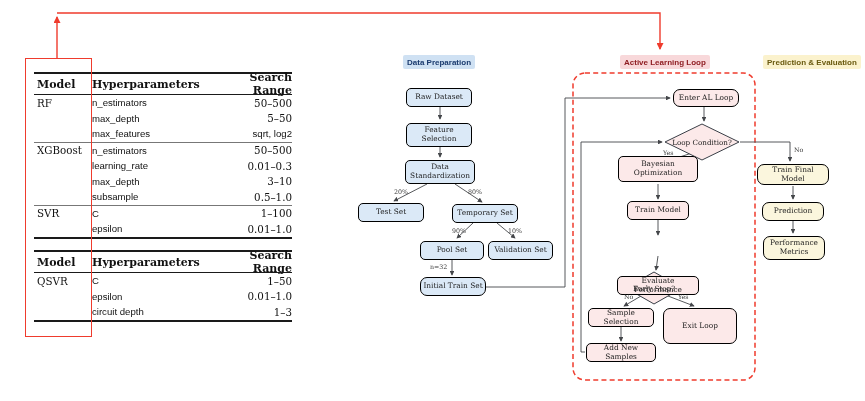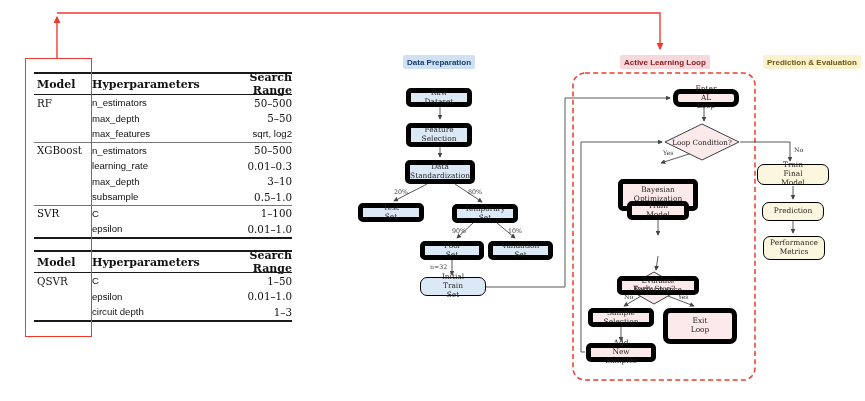--- a/index.html
+++ b/index.html
@@ -19,23 +19,23 @@
   .c1{width:58px;padding-left:3px;box-sizing:border-box;}
   .c2{width:118px;}
   .c3{flex:1;text-align:right;}
   .mono{font-family:Liberation Sans, sans-serif;font-size:9.6px;}
 
   
   #hl-rect{position:absolute;left:25px;top:58px;width:65px;height:277px;
            border:1.6px solid var(--highlight-red,#ef3b2d);z-index:3;background:transparent;}
 
   
-  .node{position:absolute;z-index:2;border:5px solid #000000;border-radius:5px;
+  .node{position:absolute;z-index:2;border:1px solid #000000;border-radius:5px;
         display:flex;align-items:center;justify-content:center;text-align:center;
-        font-size:7.4px;line-height:1.2;color:#1c1c1c;box-sizing:border-box;padding:1px 15px;}
+        font-size:7.4px;line-height:1.2;color:#1c1c1c;box-sizing:border-box;padding:1px 2px;}
   .blue{background:var(--data-prep-fill,#dbe9f7);}
   .pink{background:var(--al-loop-fill,#fce9e9);}
   .yellow{background:var(--pred-fill,#fbf6dd);}
   .thickb{border-width:1.4px;border-radius:7px;}
 
   .sec-label{position:absolute;z-index:2;font-family:"Liberation Sans",sans-serif;
              font-weight:bold;font-size:8px;padding:2.5px 4px;border-radius:2px;white-space:nowrap;}
   #lbl-dataprep{left:403px;top:55px;background:var(--data-prep-label-bg,#cfe1f3);color:var(--data-prep-label-text,#1a3a6e);}
   #lbl-alloop{left:620px;top:55px;background:var(--al-loop-label-bg,#f8d8da);color:var(--al-loop-label-text,#8f1d22);}
   #lbl-predeval{left:763px;top:55px;background:var(--pred-label-bg,#fbf2cd);color:var(--pred-label-text,#6a5a10);}
@@ -191,21 +191,21 @@
   <div class="node blue" style="left:406px;top:123px;width:66px;height:24px;">Feature Selection</div>
   <div class="node blue" style="left:405px;top:160px;width:70px;height:24px;">Data Standardization</div>
   <div class="node blue" style="left:358px;top:203px;width:66px;height:19px;">Test Set</div>
   <div class="node blue" style="left:452px;top:204px;width:66px;height:19px;">Temporary Set</div>
   <div class="node blue" style="left:420px;top:241px;width:64px;height:19px;">Pool Set</div>
   <div class="node blue" style="left:488px;top:241px;width:65px;height:19px;">Validation Set</div>
   <div class="node blue thickb" style="left:420px;top:277px;width:66px;height:19px;">Initial Train Set</div>
 
   <div class="node pink" style="left:673px;top:89px;width:66px;height:18px;border-radius:7px;">Enter AL Loop</div>
   <div class="dtext" style="left:668px;top:136px;width:68px;height:12px;">Loop Condition?</div>
-  <div class="node pink" style="left:618px;top:179px;width:80px;height:32px;">Bayesian Optimization</div>
+  <div class="node pink" style="left:618px;top:156px;width:80px;height:26px;">Bayesian Optimization</div>
   <div class="node pink" style="left:627px;top:201px;width:62px;height:19px;">Train Model</div>
   <div class="node pink" style="left:617px;top:237px;width:82px;height:19px;margin-top:39px;">Evaluate Performance</div>
   <div class="dtext" style="left:627px;top:282px;width:54px;height:12px;">Early Stop?</div>
   <div class="node pink" style="left:588px;top:308px;width:66px;height:19px;">Sample Selection</div>
   <div class="node pink" style="left:663px;top:308px;width:74px;height:36px;border-radius:7px;">Exit Loop</div>
   <div class="node pink" style="left:586px;top:343px;width:70px;height:19px;">Add New Samples</div>
 
   <div class="node yellow thickb" style="left:757px;top:164px;width:72px;height:21px;">Train Final Model</div>
   <div class="node yellow thickb" style="left:762px;top:202px;width:62px;height:19px;">Prediction</div>
   <div class="node yellow thickb" style="left:763px;top:236px;width:62px;height:24px;">Performance Metrics</div>

